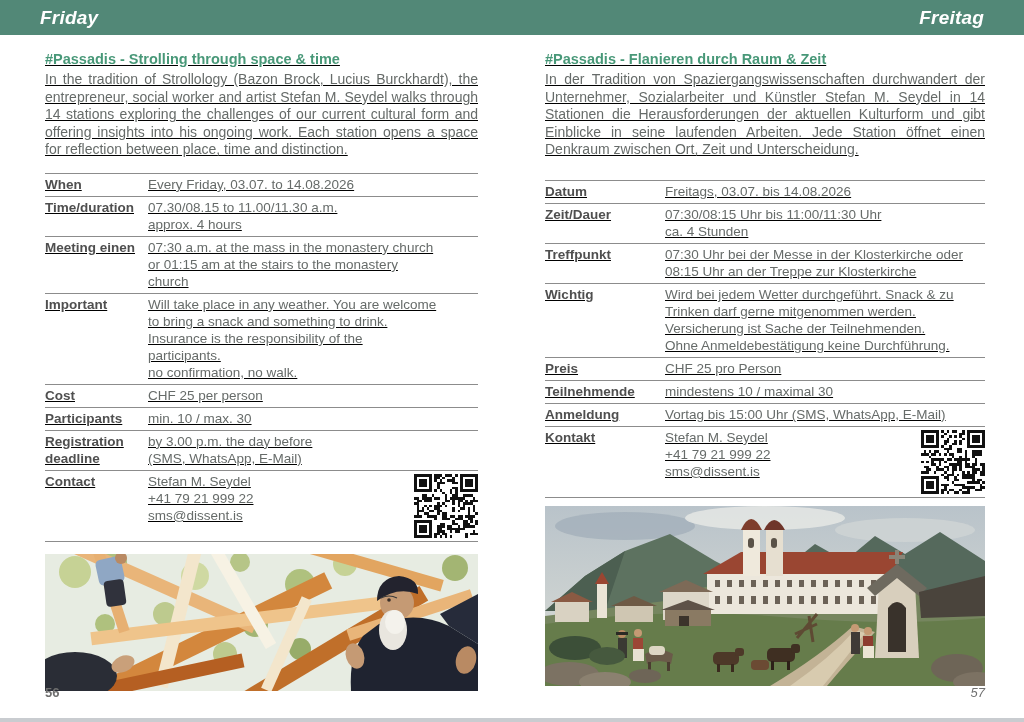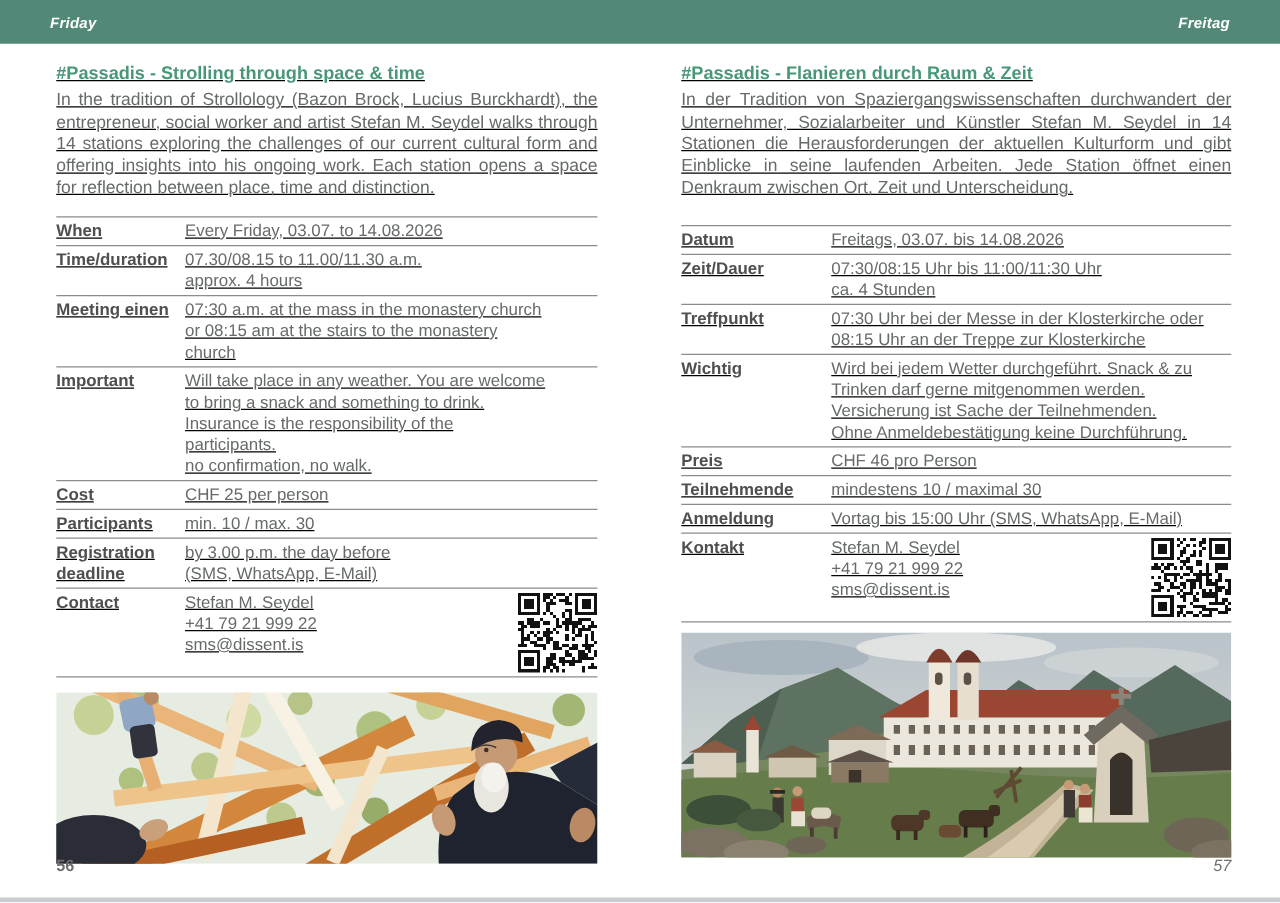--- a/index.html
+++ b/index.html
@@ -10,21 +10,21 @@
     --body:#666b69;
     --pagenum:#6f6f6f;
   }
   *{box-sizing:border-box;}
   html,body{margin:0;padding:0;background:#ffffff;}
   body{font-family:"Liberation Sans", sans-serif;}
   .spread{position:relative;width:1024px;height:722px;background:#fff;overflow:hidden;}
 
   .header-bar{position:absolute;top:0;left:0;width:1024px;height:35px;background:var(--header-bg);
     display:flex;justify-content:space-between;align-items:center;padding:0 40px;}
-  .header-label{color:#fff;font-size:12px;font-weight:bold;font-style:italic;letter-spacing:.2px;}
+  .header-label{color:#fff;font-size:19px;font-weight:bold;font-style:italic;letter-spacing:.2px;}
 
   .page{position:absolute;top:50px;text-decoration:underline;}
   .page-left{left:45px;width:433px;}
   .page-right{left:545px;width:440px;}
 
   .section-title{color:var(--accent);font-weight:bold;font-size:14.5px;line-height:18px;margin:0 0 3px 0;}
   .intro{color:var(--body);font-size:14px;line-height:17.6px;text-align:justify;margin:0 0 14px 0;}
   .page-right .intro{margin-bottom:21px;}
 
   .info-table{border-bottom:1px solid var(--rule);}
@@ -73,21 +73,21 @@
         <div class="info-row">
           <div class="info-label">Time/duration</div>
           <div class="info-value">07.30/08.15 to 11.00/11.30 a.m.
 approx. 4 hours</div>
 
         </div>
 
         <div class="info-row">
           <div class="info-label">Meeting einen</div>
           <div class="info-value">07:30 a.m. at the mass in the monastery church
-or 08:15 am at the stairs to the monastery
+or 01:15 am at the stairs to the monastery
 church</div>
 
         </div>
 
         <div class="info-row">
           <div class="info-label">Important</div>
           <div class="info-value">Will take place in any weather. You are welcome
 to bring a snack and something to drink.
 Insurance is the responsibility of the
 participants.
@@ -421,21 +421,21 @@
           <div class="info-label">Wichtig</div>
           <div class="info-value">Wird bei jedem Wetter durchgeführt. Snack &amp; zu
 Trinken darf gerne mitgenommen werden.
 Versicherung ist Sache der Teilnehmenden.
 Ohne Anmeldebestätigung keine Durchführung.</div>
 
         </div>
 
         <div class="info-row">
           <div class="info-label">Preis</div>
-          <div class="info-value">CHF 46 pro Person</div>
+          <div class="info-value">CHF 25 pro Person</div>
 
         </div>
 
         <div class="info-row">
           <div class="info-label">Teilnehmende</div>
           <div class="info-value">mindestens 10 / maximal 30</div>
 
         </div>
 
         <div class="info-row">

